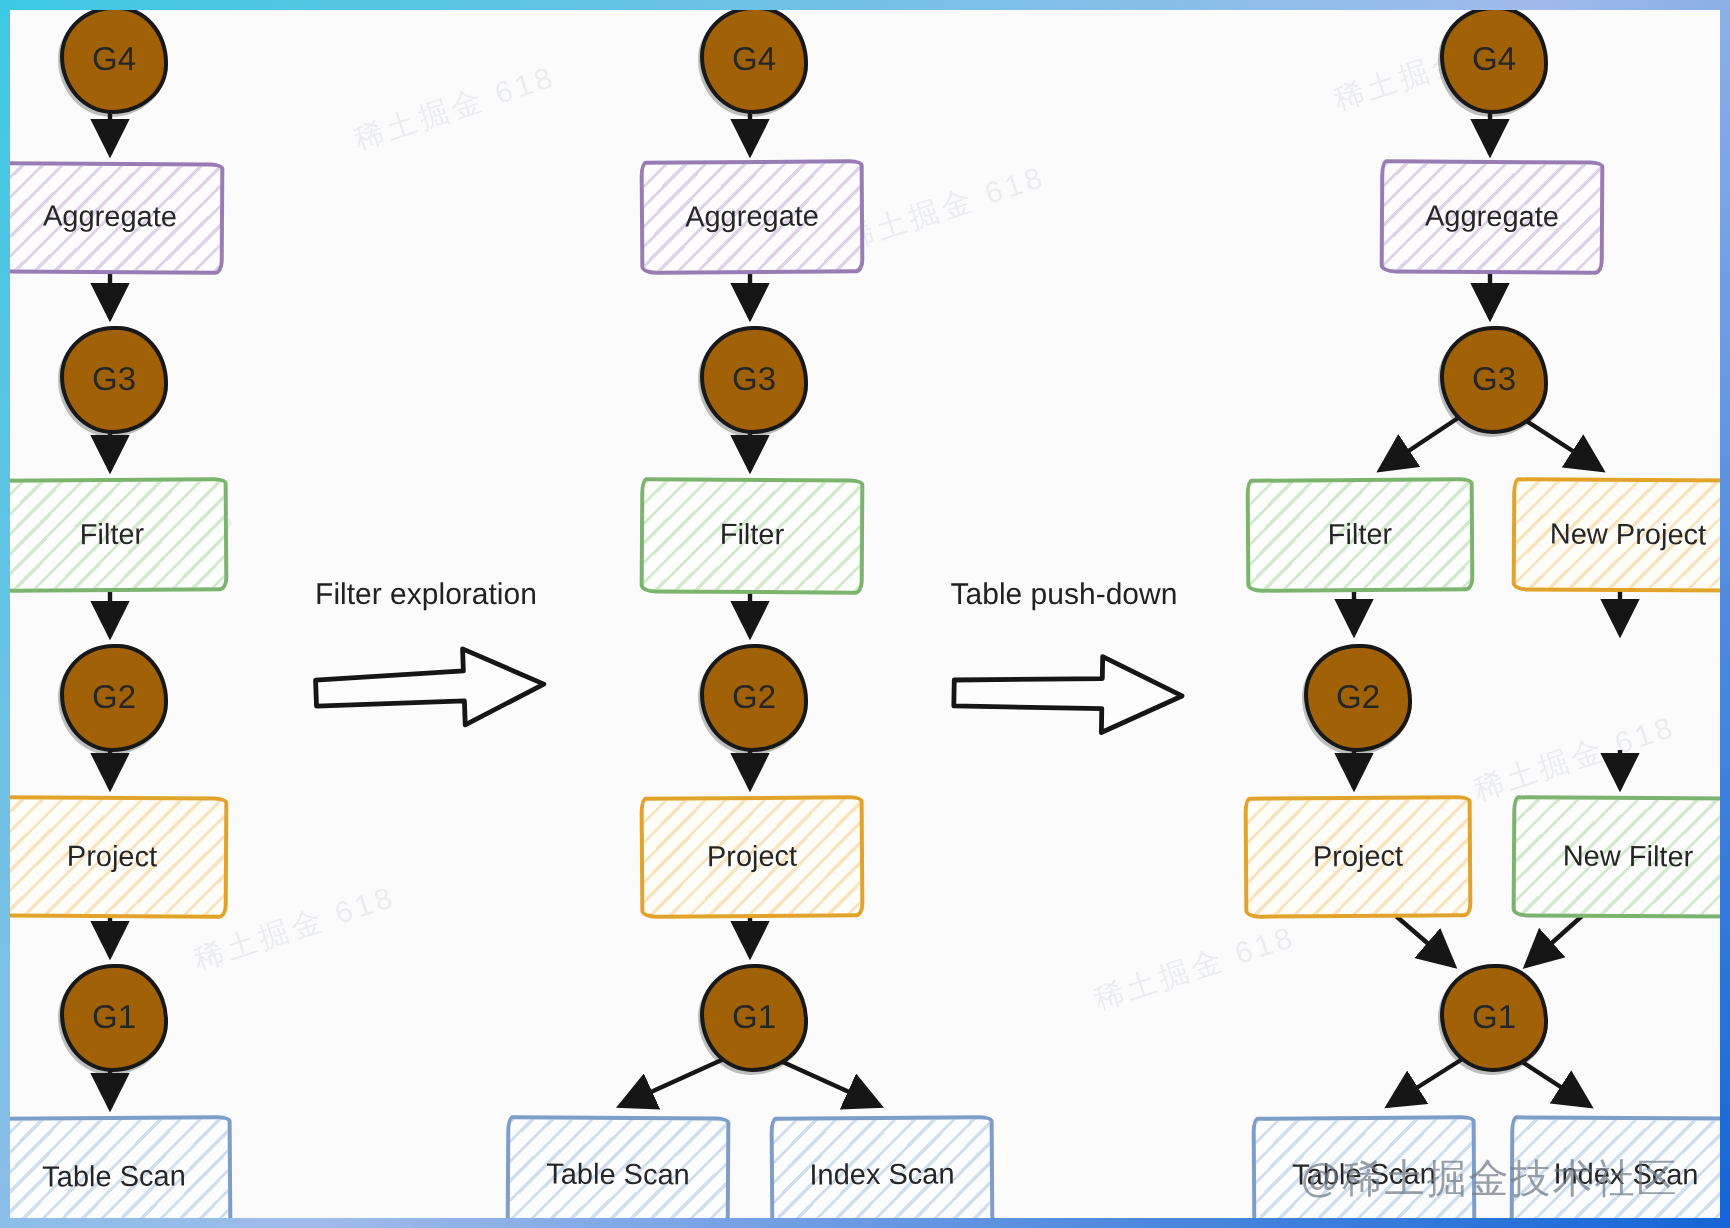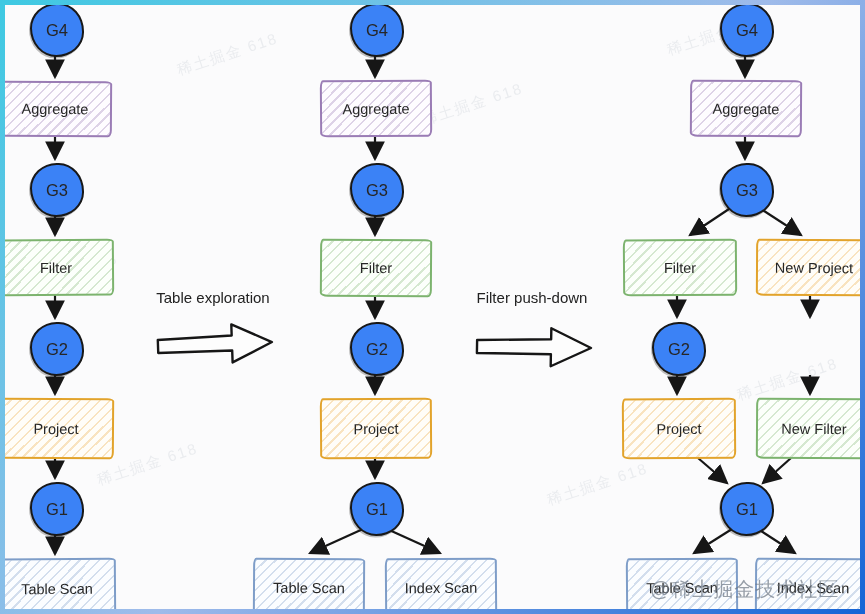--- a/index.html
+++ b/index.html
@@ -2,21 +2,21 @@
 <html><head>
 <meta charset="utf-8">
 <style>
   html,body{margin:0;padding:0;background:#fff;}
   body{width:865px;height:614px;font-family:"Liberation Sans",sans-serif;}
   .canvas{position:relative;width:865px;height:614px;background:#fbfbfc;overflow:hidden;}
   .frame{position:absolute;inset:0;z-index:40;pointer-events:none;
          border:5px solid;border-image:linear-gradient(135deg,#3ec9e2 0%,#9fbbea 52%,#1565d6 100%) 1;}
   .arrows{position:absolute;left:0;top:0;z-index:1;}
   .node{position:absolute;display:flex;align-items:center;justify-content:center;color:#262626;}
-  .circle{z-index:3;width:50px;height:50px;background:#3b82f6;border:2.8px solid #181818;
+  .circle{z-index:3;width:50px;height:50px;background:#a16207;border:2.8px solid #181818;
           border-radius:50% 47% 52% 49% / 47% 53% 46% 54%;font-size:16.5px;
           box-shadow:-1px 1.5px 0 0 rgba(30,30,30,.28);text-align:center;}
   .box{z-index:2;border:2.2px solid;font-size:14.5px;
        border-radius:3px 7px 4px 8px / 8px 3px 7px 4px;}
   .purple{border-color:#9a7cb5;background-color:#fefcff;
       background-image:repeating-linear-gradient(135deg,rgba(154,124,181,.32) 0 1.6px,rgba(255,255,255,0) 1.6px 7px);}
   .green{border-color:#7cb36e;background-color:#fcfffb;
       background-image:repeating-linear-gradient(135deg,rgba(124,179,110,.30) 0 1.6px,rgba(255,255,255,0) 1.6px 7px);}
   .orange{border-color:#e2a32b;background-color:#fffdf8;
       background-image:repeating-linear-gradient(135deg,rgba(234,168,62,.30) 0 1.6px,rgba(255,255,255,0) 1.6px 7px);}
@@ -86,36 +86,36 @@
 
   <div class="node circle" style="left:30px;top:3px">G4</div>
   <div class="node box purple r1" style="left:-2px;top:81px;width:110px;height:52px">Aggregate</div>
   <div class="node circle" style="left:30px;top:163px">G3</div>
   <div class="node box green r2" style="left:-2px;top:239px;width:112px;height:53px">Filter</div>
   <div class="node circle" style="left:30px;top:322px">G2</div>
   <div class="node box orange r1" style="left:-2px;top:398px;width:112px;height:57px">Project</div>
   <div class="node circle" style="left:30px;top:482px">G1</div>
   <div class="node box blue r2" style="left:-2px;top:558px;width:114px;height:58px">Table Scan</div>
 
-  <div class="tr-label" style="left:155px;top:289px">Table exploration</div>
+  <div class="tr-label" style="left:155px;top:289px">Filter exploration</div>
   <svg class="tr-arrow" style="left:155px;top:322px;transform:rotate(-2deg)" width="122" height="46">
     <polygon points="3,16 77,14 77,3 117,22 77,41 77,29 3,29" fill="#fdfdfd" stroke="#161616" stroke-width="2.4" stroke-linejoin="round"></polygon>
   </svg>
 
   <div class="node circle" style="left:350px;top:3px">G4</div>
   <div class="node box purple r2" style="left:320px;top:80px;width:108px;height:53px">Aggregate</div>
   <div class="node circle" style="left:350px;top:163px">G3</div>
   <div class="node box green r1" style="left:320px;top:239px;width:108px;height:54px">Filter</div>
   <div class="node circle" style="left:350px;top:322px">G2</div>
   <div class="node box orange r2" style="left:320px;top:398px;width:108px;height:57px">Project</div>
   <div class="node circle" style="left:350px;top:482px">G1</div>
   <div class="node box blue r1" style="left:253px;top:558px;width:108px;height:56px">Table Scan</div>
   <div class="node box blue r2" style="left:385px;top:558px;width:108px;height:56px">Index Scan</div>
 
-  <div class="tr-label" style="left:474px;top:289px">Filter push-down</div>
+  <div class="tr-label" style="left:474px;top:289px">Table push-down</div>
   <svg class="tr-arrow" style="left:474px;top:325px;transform:rotate(1deg)" width="122" height="46">
     <polygon points="3,16 77,14 77,3 117,22 77,41 77,29 3,29" fill="#fdfdfd" stroke="#161616" stroke-width="2.4" stroke-linejoin="round"></polygon>
   </svg>
 
   <div class="node circle" style="left:720px;top:3px">G4</div>
   <div class="node box purple r1" style="left:690px;top:80px;width:108px;height:53px">Aggregate</div>
   <div class="node circle" style="left:720px;top:163px">G3</div>
   <div class="node box green r2" style="left:623px;top:239px;width:110px;height:53px">Filter</div>
   <div class="node box orange r1" style="left:756px;top:239px;width:112px;height:53px">New Project</div>
   <div class="node circle" style="left:652px;top:322px">G2</div>

